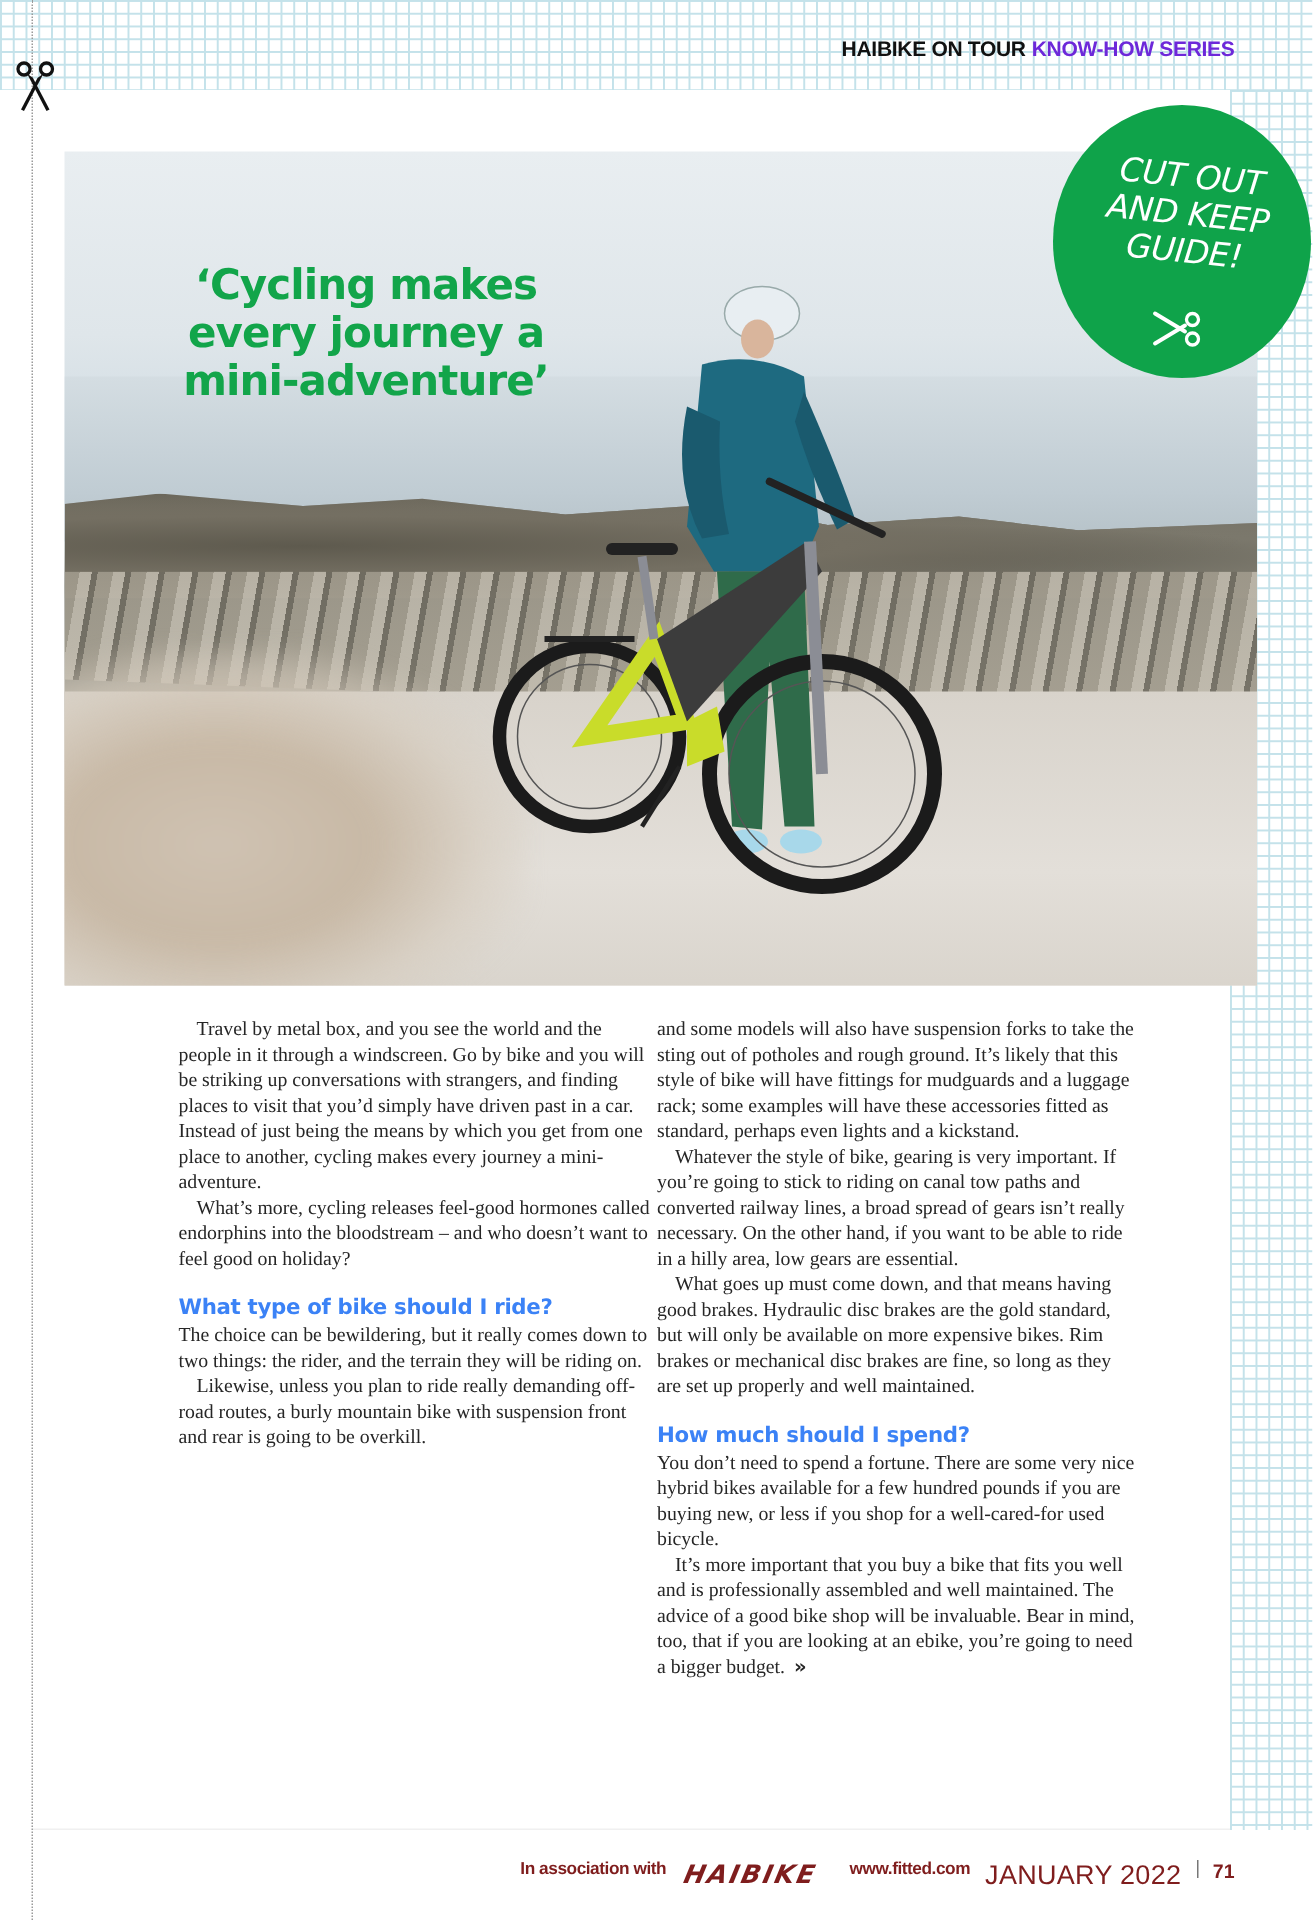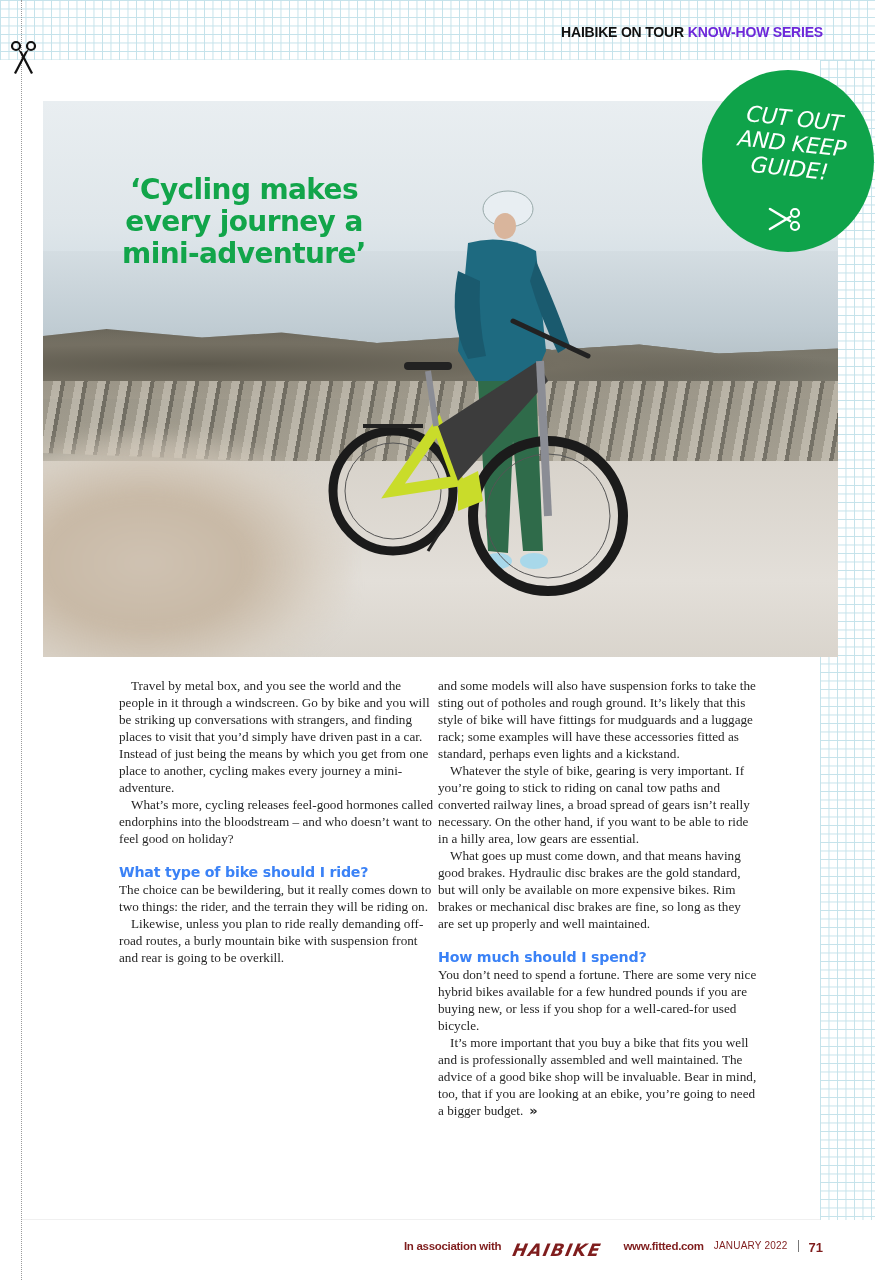--- a/index.html
+++ b/index.html
@@ -90,21 +90,21 @@
   .footer {
     position: absolute; right: 52px; top: 1240px; display: flex; align-items: flex-start; gap: 10px;
     font-family: "Liberation Sans", sans-serif; font-size: 12px; color: #7f1d1d;
   }
   .footer .assoc { font-weight: 700; font-size: 11.5px; letter-spacing: -0.3px; }
   .footer .brand {
     font-family: "DejaVu Sans", sans-serif; font-weight: 700; font-style: italic; font-size: 17px;
     letter-spacing: 1.5px; transform: skewX(-12deg); margin: 0 12px 0 2px;
   }
   .footer .url { font-weight: 700; font-size: 11.5px; letter-spacing: -0.3px; }
-  .footer .date { font-size: 10px; letter-spacing: 0.2px; }
+  .footer .date { font-size: 18px; letter-spacing: 0.2px; }
   .footer .sep { width: 1px; height: 12px; background: #777; }
   .footer .page { font-weight: 700; font-size: 13px; }
 </style>
 </head>
 <body>
 
 <div class="grid grid-top"></div>
 <div class="grid grid-right"></div>
 <div class="cut-line"></div>
 

